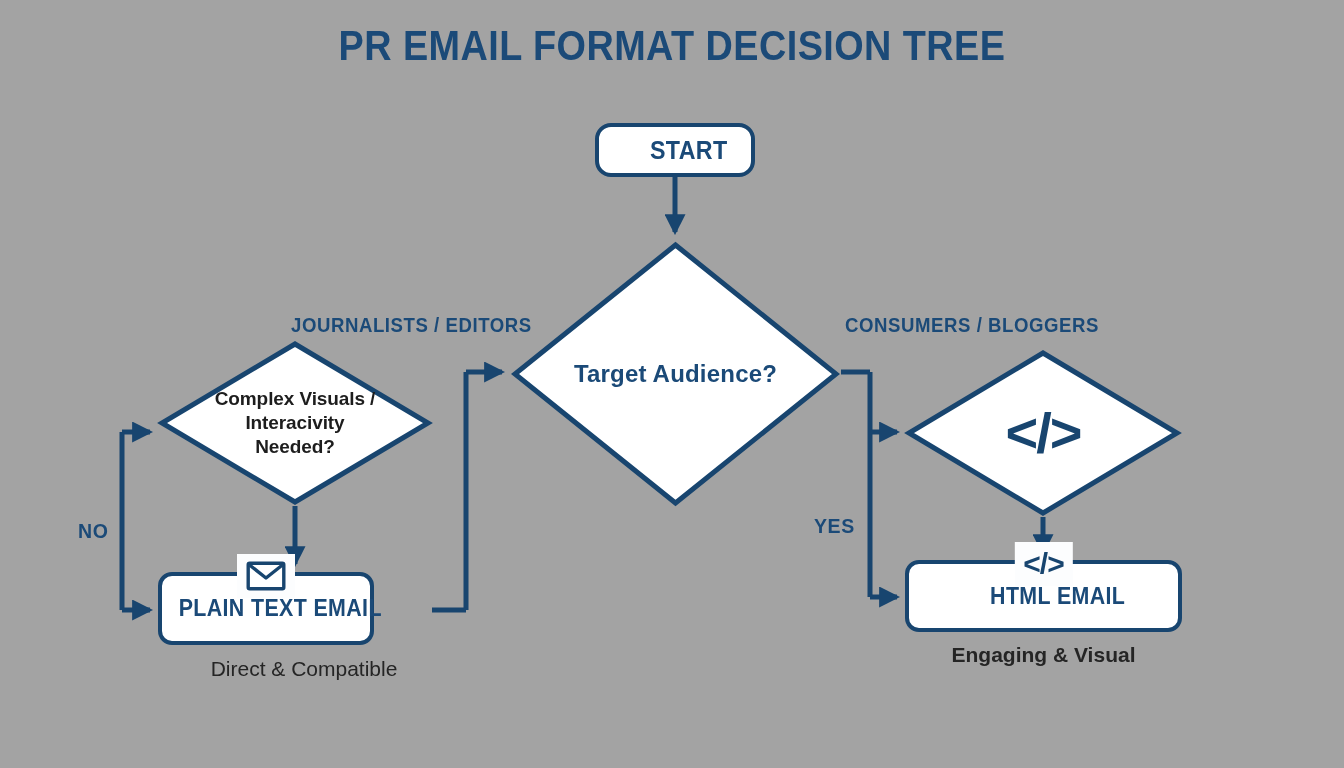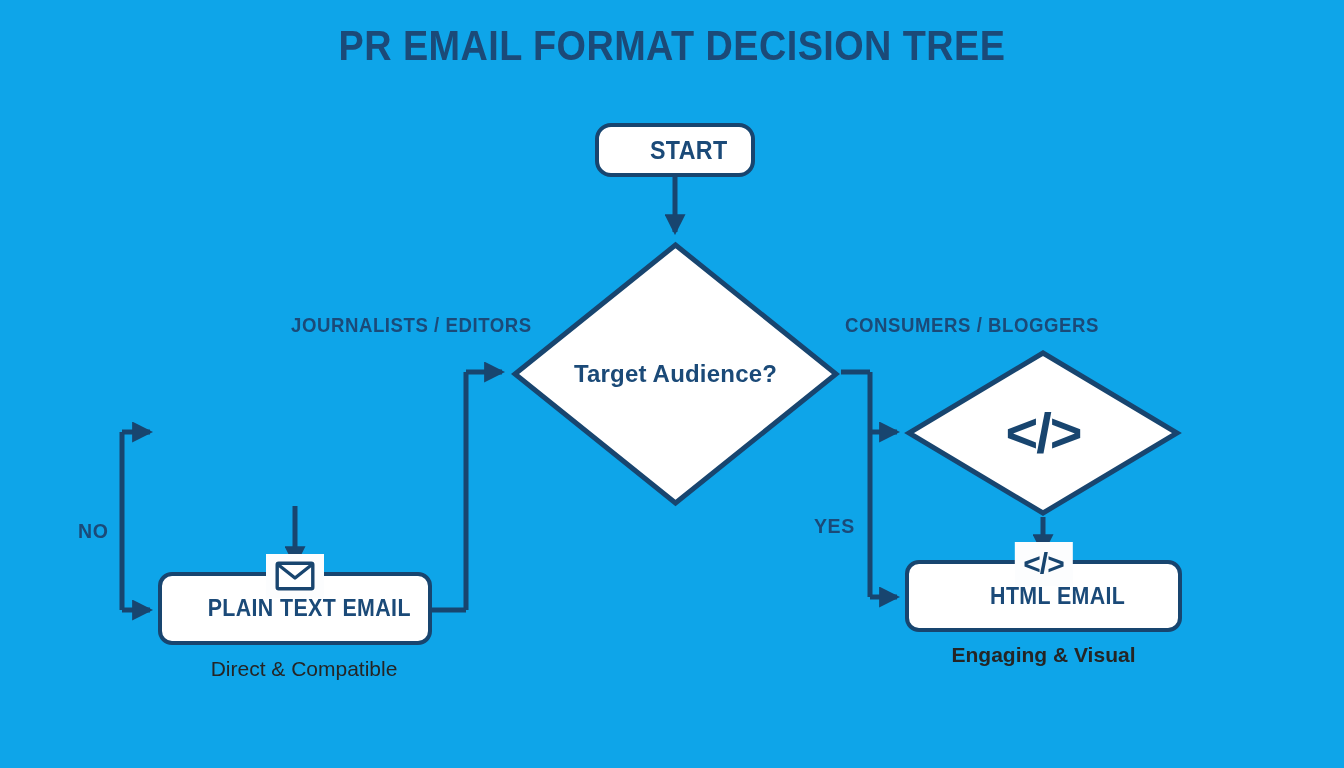--- a/index.html
+++ b/index.html
@@ -12,21 +12,21 @@
     width: 1344px;
     height: 768px;
     overflow: hidden;
     font-family: "Liberation Sans", sans-serif;
     background: #fcfdfe;
   }
   #canvas {
     position: relative;
     width: 1344px;
     height: 768px;
-    background: #0ea5e9;
+    background: #a3a3a3;
   }
   #wires {
     position: absolute;
     left: 0;
     top: 0;
     width: 1344px;
     height: 768px;
   }
 
   
@@ -72,21 +72,21 @@
     top: 123px;
     width: 160px;
     height: 54px;
     border-radius: 16px;
   }
   #start-box .box-label { font-size: 25px; }
 
   #plain-box {
     left: 158px;
     top: 572px;
-    width: 274px;
+    width: 216px;
     height: 73px;
   }
   #html-box {
     left: 905px;
     top: 560px;
     width: 277px;
     height: 72px;
   }
 
   
@@ -248,20 +248,30 @@
     <span class="box-label">START</span>
   </div>
 
   <div class="diamond-wrap" id="diamond-audience">
     <svg width="331" height="268" viewBox="0 0 331 268" xmlns="http://www.w3.org/2000/svg">
       <polygon points="165.5,5 326,134 165.5,263 5,134" fill="#ffffff" stroke="#18456f" stroke-width="5" stroke-linejoin="miter"></polygon>
     </svg>
     <div class="diamond-text">Target Audience?</div>
   </div>
 
+  <div class="diamond-wrap" id="diamond-complex">
+    <svg width="274" height="166" viewBox="0 0 274 166" xmlns="http://www.w3.org/2000/svg">
+      <polygon points="137,4 270,83 137,162 4,83" fill="#ffffff" stroke="#18456f" stroke-width="5" stroke-linejoin="miter"></polygon>
+    </svg>
+    <div class="diamond-text">
+      <span>Complex Visuals /</span>
+      <span>Interacivity</span>
+      <span>Needed?</span>
+    </div>
+  </div>
 
   <div class="diamond-wrap" id="diamond-code">
     <svg width="276" height="168" viewBox="0 0 276 168" xmlns="http://www.w3.org/2000/svg">
       <polygon points="138,4 272,84 138,164 4,84" fill="#ffffff" stroke="#18456f" stroke-width="5" stroke-linejoin="miter"></polygon>
     </svg>
     <div class="diamond-text">
       <span class="code-glyph-big">&lt;/&gt;</span>
     </div>
   </div>
 

